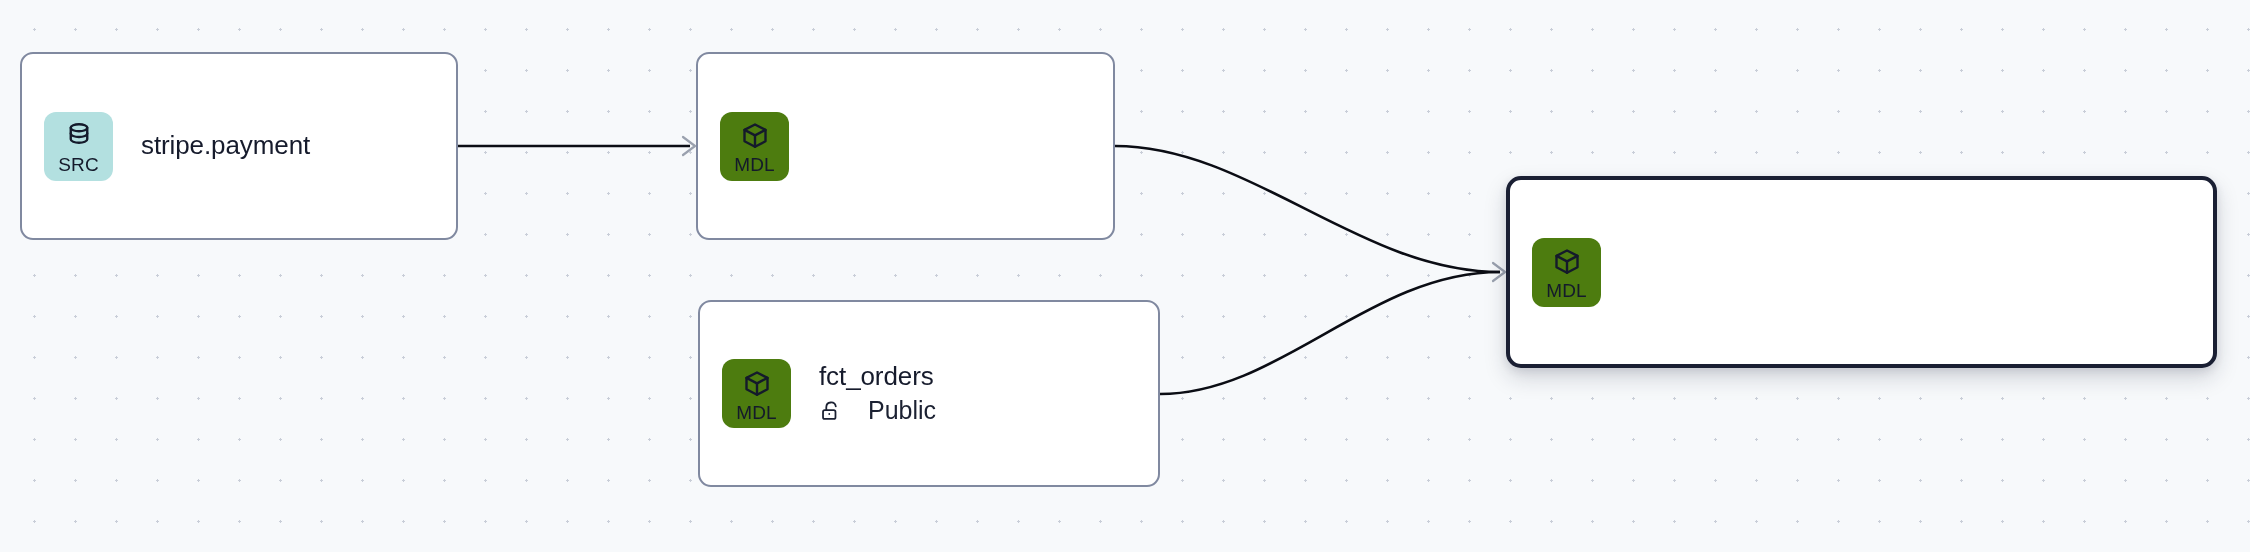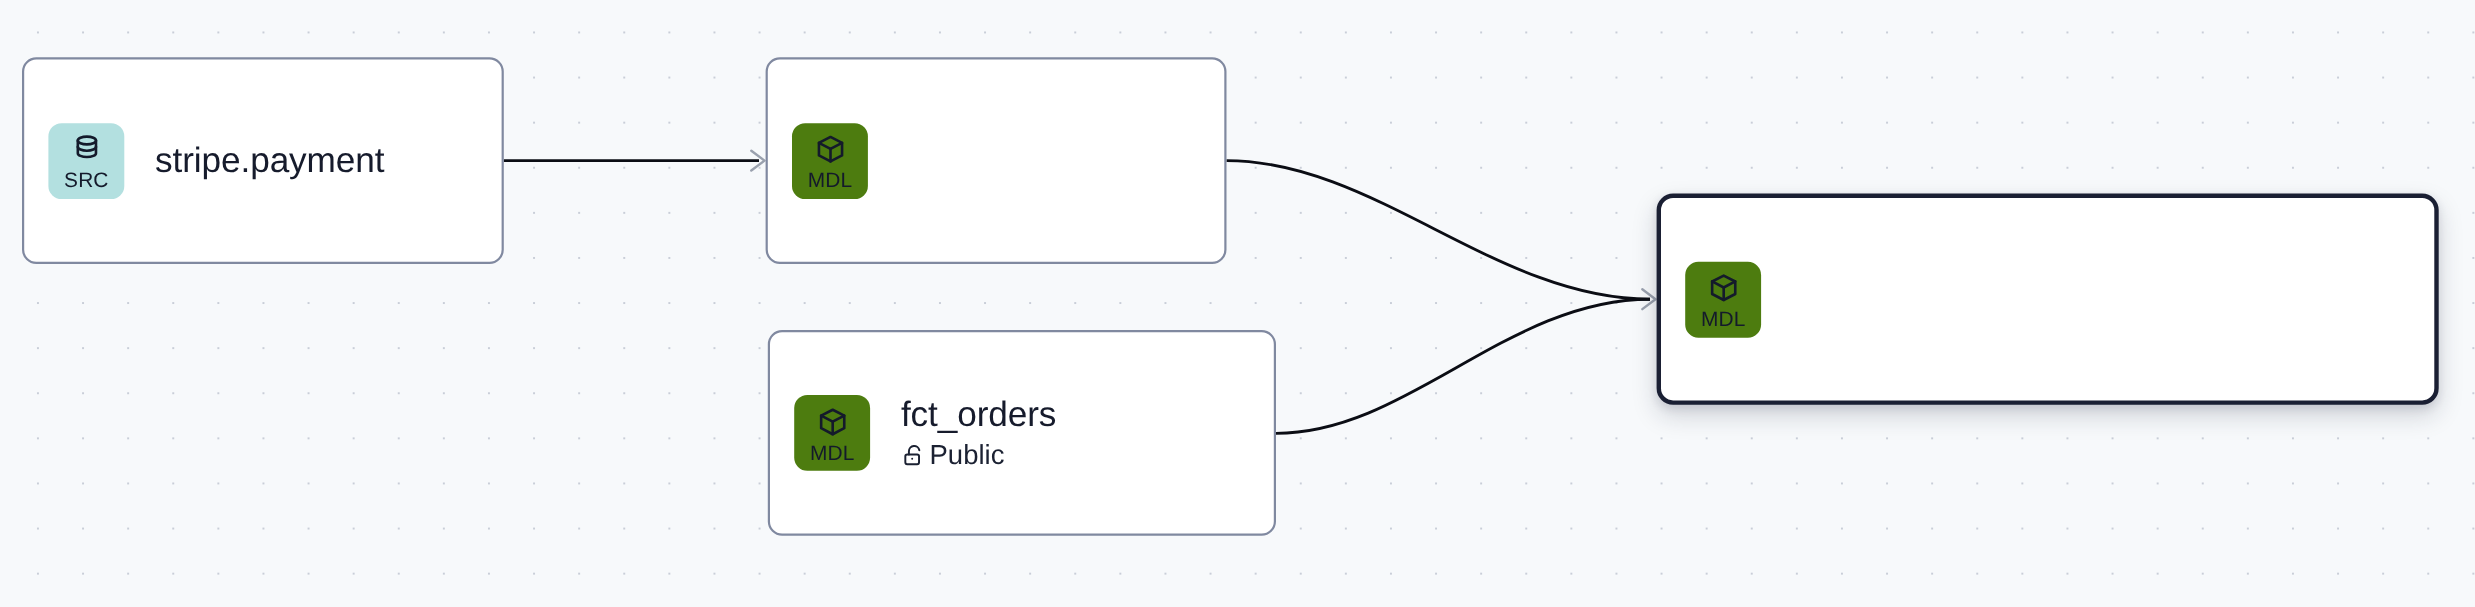--- a/index.html
+++ b/index.html
@@ -90,31 +90,31 @@
   }
 
   .node-body {
     margin-left: 28px;
     display: flex;
     flex-direction: column;
     justify-content: center;
   }
 
   .node-title {
-    font-size: 32px;
+    font-size: 26px;
     line-height: 1.12;
     color: #161b2c;
     white-space: nowrap;
     letter-spacing: -0.1px;
   }
 
   .node-sub {
     display: flex;
     align-items: center;
-    gap: 3px;
+    gap: 26px;
     margin-top: 6px;
     font-size: 25px;
     line-height: 1.1;
     color: #1b2132;
     white-space: nowrap;
   }
   .node-sub svg { display: block; flex: 0 0 auto; }
 </style>
 </head>
 <body>

